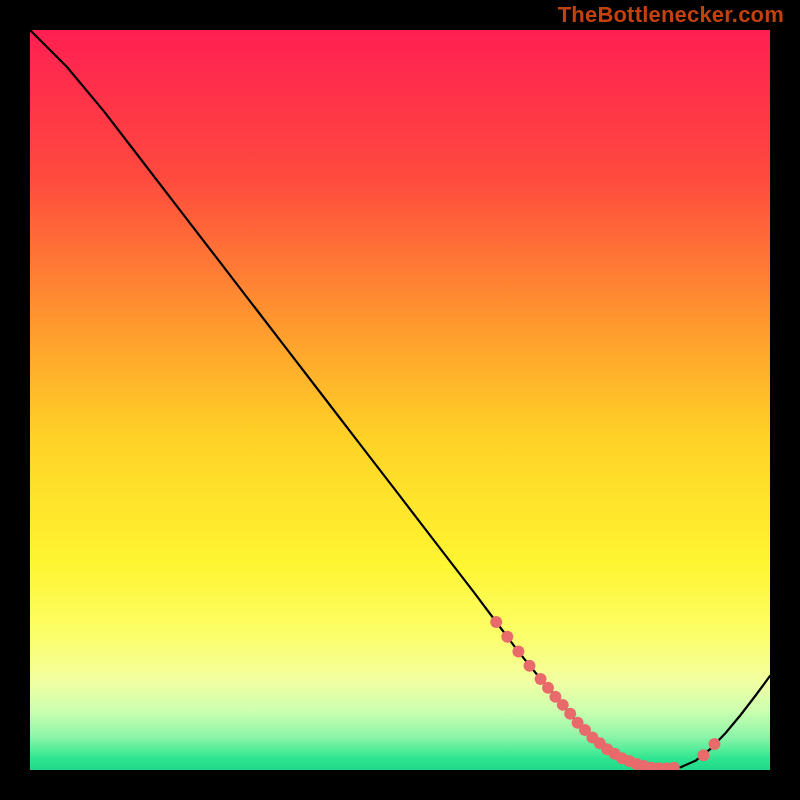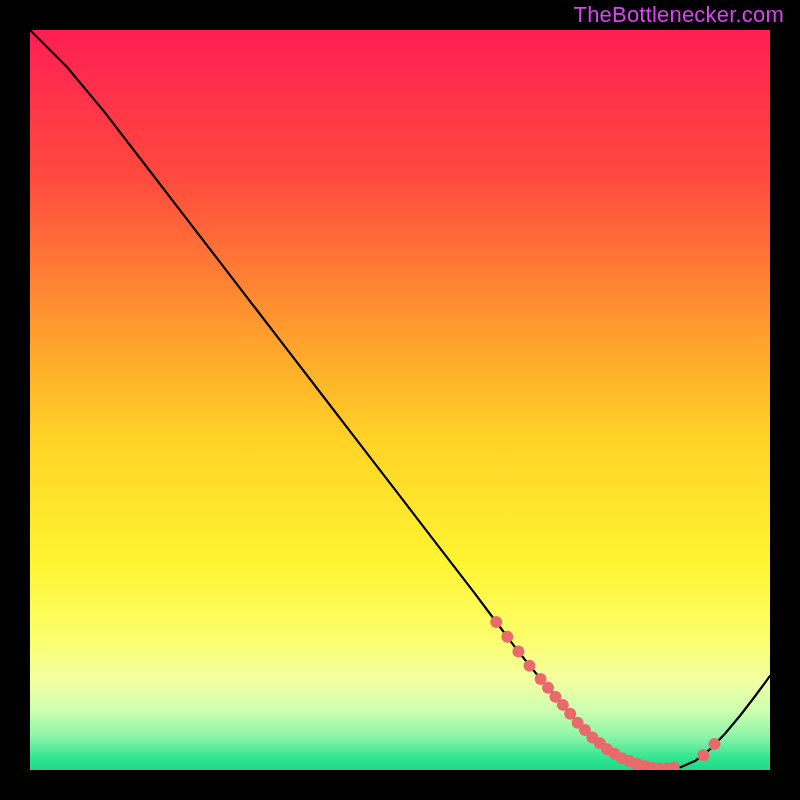--- a/index.html
+++ b/index.html
@@ -14,23 +14,23 @@
   .outer {
     position: relative;
     width: 800px;
     height: 800px;
     background: #000;
   }
   .attribution {
     position: absolute;
     top: 2px;
     right: 16px;
-    color: #d946ef;
+    color: #c2410c;
     font-size: 22px;
-    font-weight: 400;
+    font-weight: 700;
     letter-spacing: 0.2px;
     user-select: none;
   }
   .plot-frame {
     position: absolute;
     left: 30px;
     top: 30px;
     width: 740px;
     height: 740px;
     background: #000;

